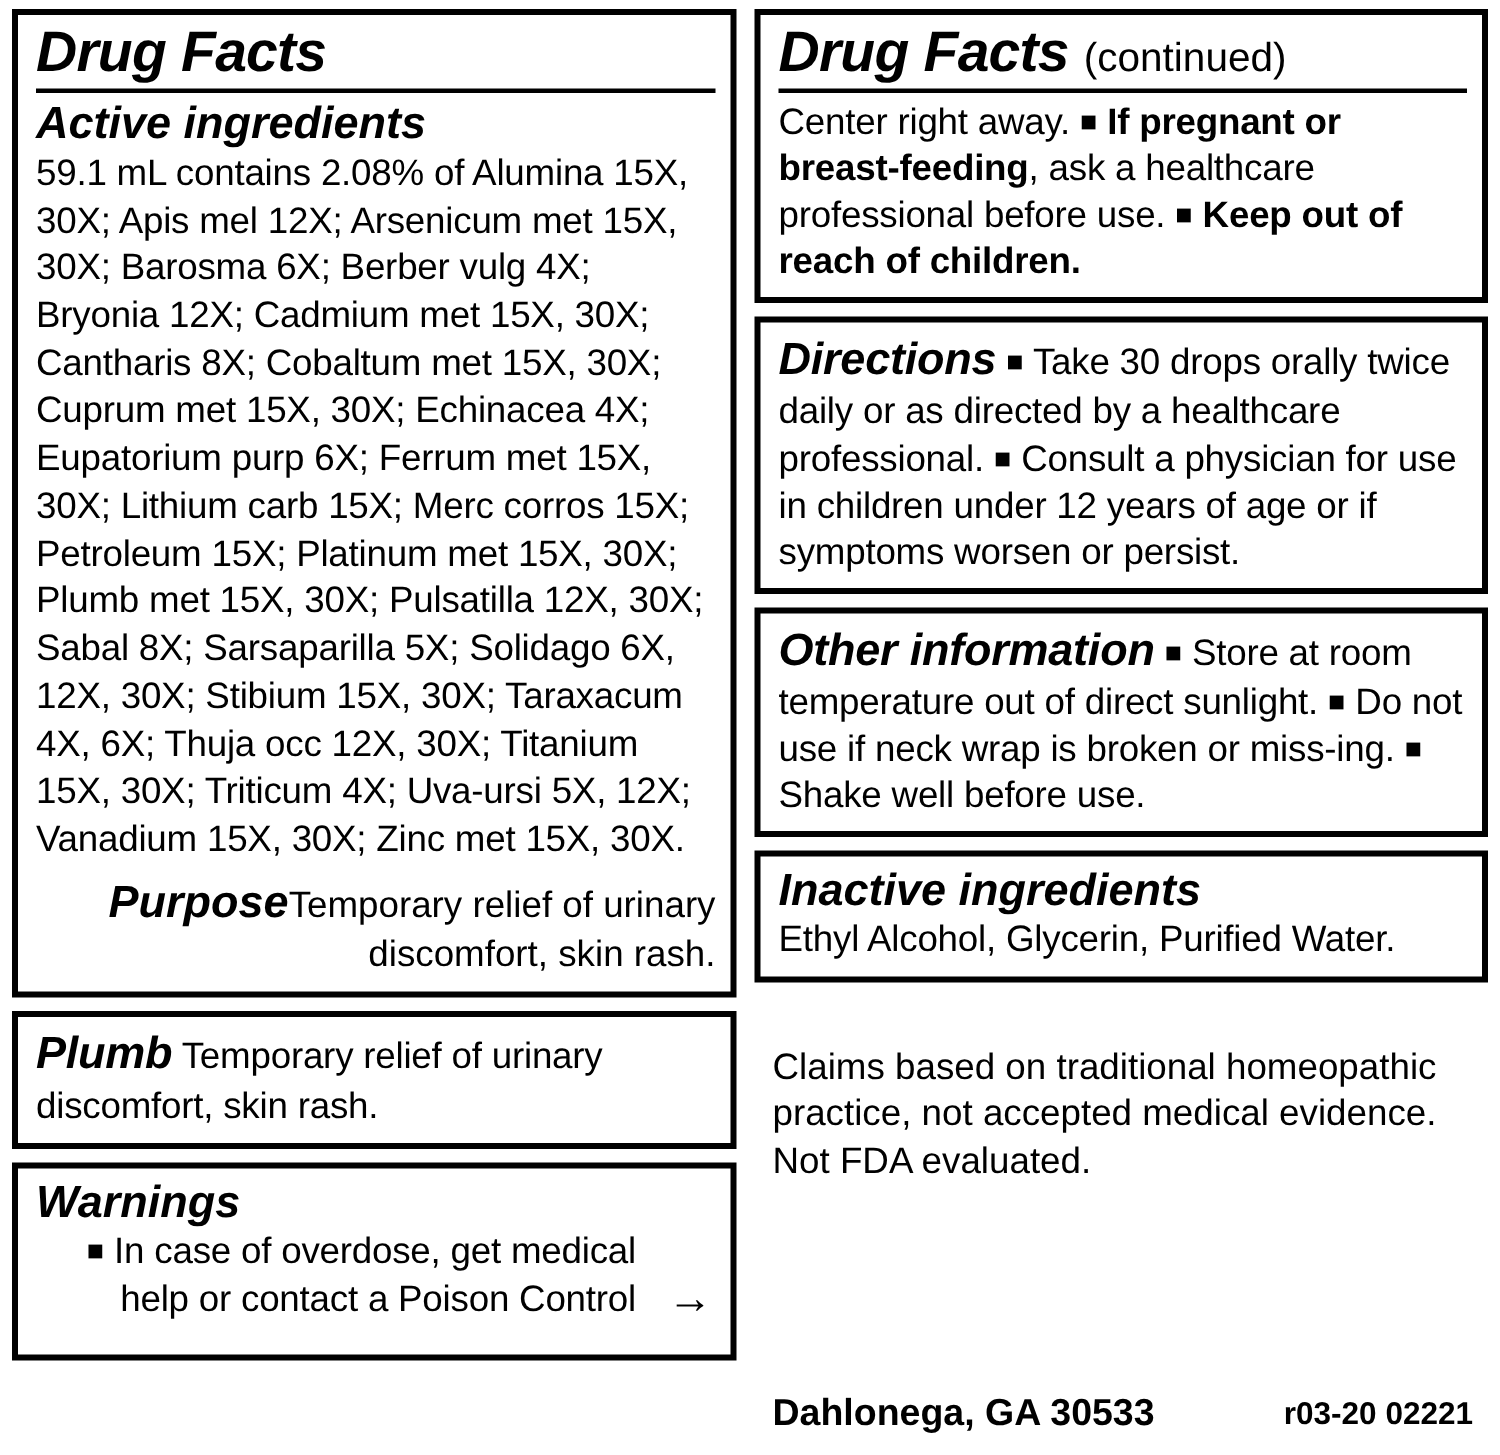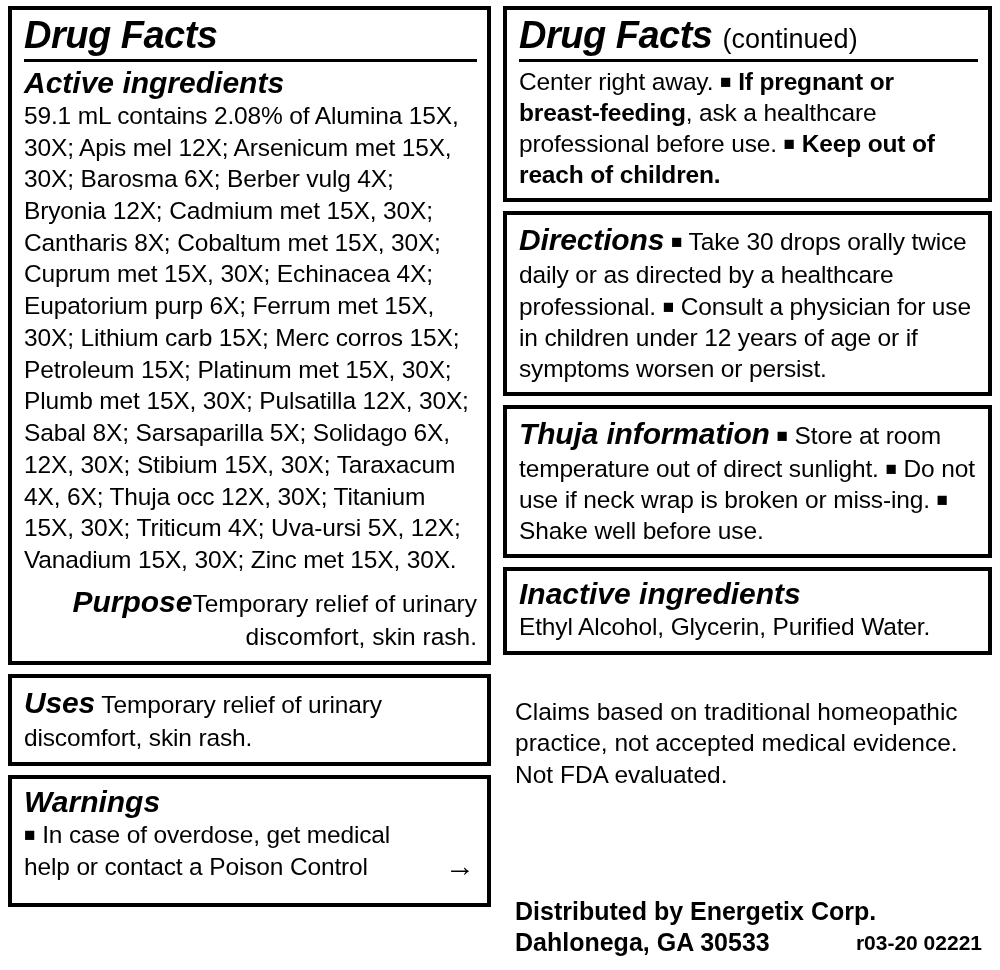--- a/index.html
+++ b/index.html
@@ -149,62 +149,61 @@
       <div class="title">Drug Facts</div>
       <div class="title-rule"></div>
       <div class="heading">Active ingredients</div>
       <p class="body">59.1 mL contains 2.08% of Alumina 15X, 30X; Apis mel 12X; Arsenicum met 15X, 30X; Barosma 6X; Berber vulg 4X; Bryonia 12X; Cadmium met 15X, 30X; Cantharis 8X; Cobaltum met 15X, 30X; Cuprum met 15X, 30X; Echinacea 4X; Eupatorium purp 6X; Ferrum met 15X, 30X; Lithium carb 15X; Merc corros 15X; Petroleum 15X; Platinum met 15X, 30X; Plumb met 15X, 30X; Pulsatilla 12X, 30X; Sabal 8X; Sarsaparilla 5X; Solidago 6X, 12X, 30X; Stibium 15X, 30X; Taraxacum 4X, 6X; Thuja occ 12X, 30X; Titanium 15X, 30X; Triticum 4X; Uva-ursi 5X, 12X; Vanadium 15X, 30X; Zinc met 15X, 30X.</p>
       <div class="right-block">
         <span class="heading-inline">Purpose</span><span>Temporary relief of urinary discomfort, skin rash.</span>
       </div>
     </div>
 
     <div class="panel">
-      <p class="body"><span class="heading-inline">Uses</span> <span>Temporary relief of urinary discomfort, skin rash.</span></p>
+      <p class="body"><span class="heading-inline">Plumb</span> <span>Temporary relief of urinary discomfort, skin rash.</span></p>
     </div>
 
     <div class="panel" style="padding-bottom:20px;">
       <div class="heading">Warnings</div>
       <div class="arrow-row">
-        <p class="body" style="max-width:400px;"><span class="bullet">■</span> <span>In case of overdose, get medical help or contact a Poison Control</span></p>
+        <p class="body" style="max-width:400px;text-align:right;"><span class="bullet">■</span> <span>In case of overdose, get medical help or contact a Poison Control</span></p>
         <span class="arrow">→</span>
       </div>
     </div>
 
   </div>
 
   <div class="col col-right">
 
     <div class="panel">
       <div class="title"><span>Drug Facts</span> <span class="title-cont">(continued)</span></div>
       <div class="title-rule"></div>
       <p class="body body-tight"><span>Center right away.</span> <span class="bullet">■</span> <span class="bold">If pregnant or breast-feeding</span><span>, ask a healthcare professional before use.</span> <span class="bullet">■</span> <span class="bold">Keep out of reach of children.</span></p>
     </div>
 
     <div class="panel">
       <p class="body body-tight"><span class="heading-inline">Directions</span> <span class="bullet">■</span> <span>Take 30 drops orally twice daily or as directed by a healthcare professional.</span> <span class="bullet">■</span> <span>Consult a physician for use in children under 12 years of age or if symptoms worsen or persist.</span></p>
     </div>
 
     <div class="panel">
-      <p class="body body-tight"><span class="heading-inline">Thuja information</span> <span class="bullet">■</span> <span>Store at room temperature out of direct sunlight.</span> <span class="bullet">■</span> <span>Do not use if neck wrap is broken or miss-ing.</span> <span class="bullet">■</span> <span>Shake well before use.</span></p>
+      <p class="body body-tight"><span class="heading-inline">Other information</span> <span class="bullet">■</span> <span>Store at room temperature out of direct sunlight.</span> <span class="bullet">■</span> <span>Do not use if neck wrap is broken or miss-ing.</span> <span class="bullet">■</span> <span>Shake well before use.</span></p>
     </div>
 
     <div class="panel">
       <div class="heading">Inactive ingredients</div>
       <p class="body">Ethyl Alcohol, Glycerin, Purified Water.</p>
     </div>
 
     <div class="panel panel-noborder" style="margin-top:10px;">
       <p class="claims">Claims based on traditional homeopathic practice, not accepted medical evidence. Not FDA evaluated.</p>
     </div>
 
     <div class="spacer-flex"></div>
 
     <div class="panel panel-noborder" style="padding-bottom:6px;">
-      <p class="distributed">Distributed by Energetix Corp.</p>
       <div class="dist-row">
         <span class="distributed">Dahlonega, GA 30533</span>
         <span class="code">r03-20 02221</span>
       </div>
     </div>
 
   </div>
 </div>
 
 </body></html>

